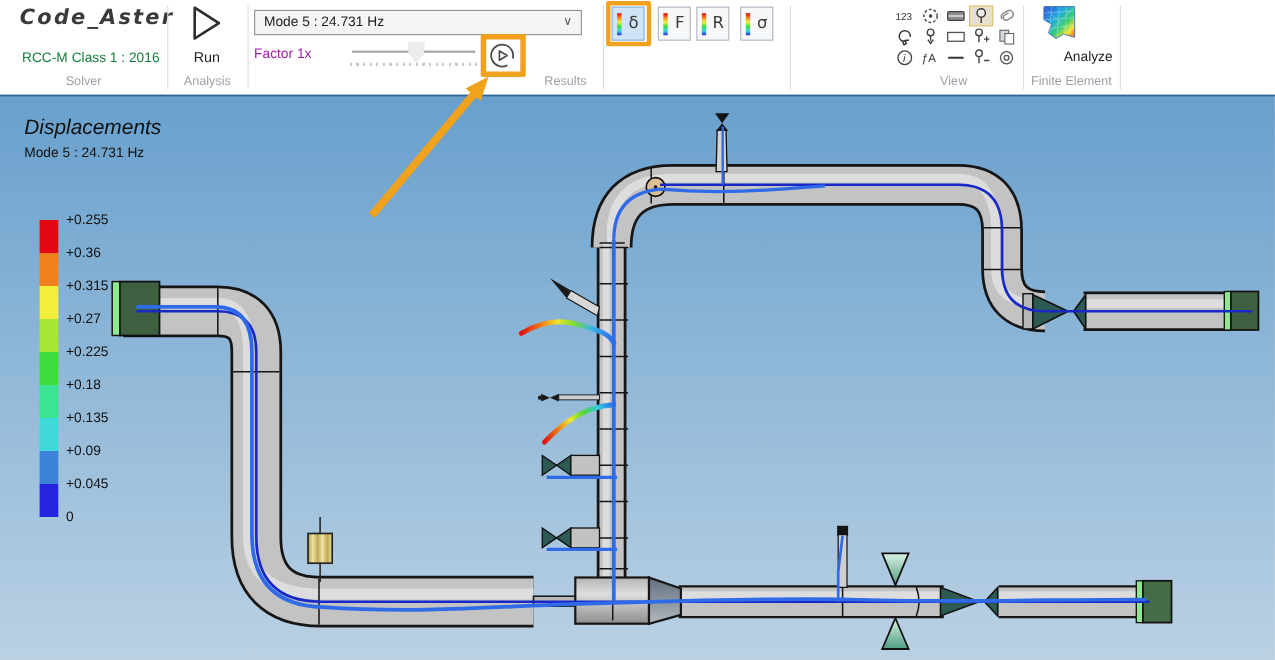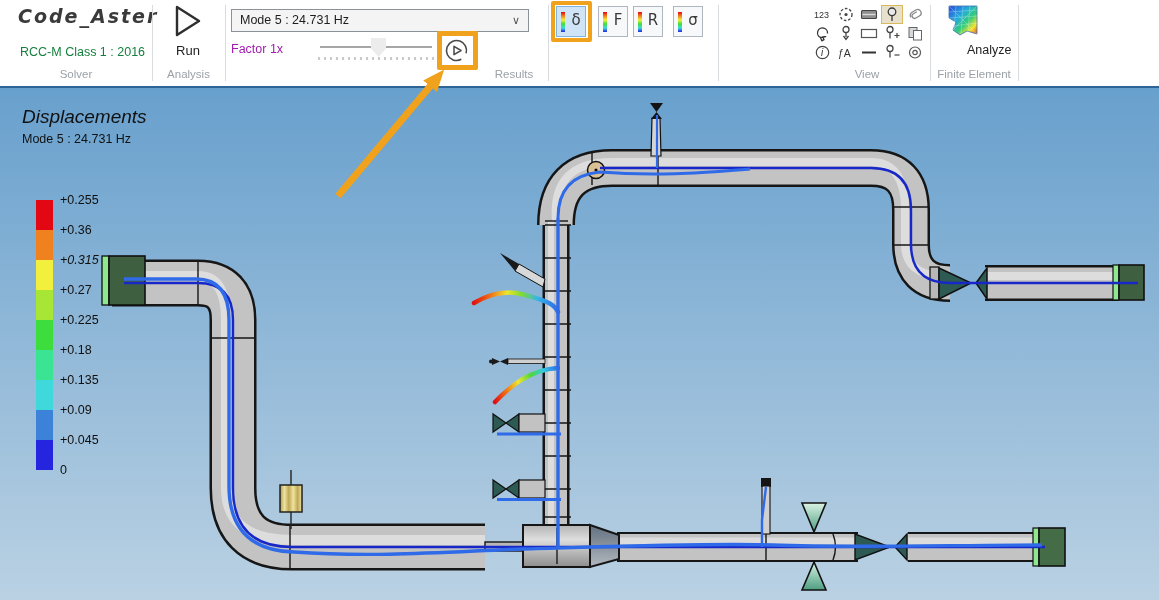--- a/index.html
+++ b/index.html
@@ -393,21 +393,21 @@
         <div class="legend-seg" style="top: 142px; background: rgb(240, 129, 31);"></div>
         <div class="legend-seg" style="top: 172px; background: rgb(242, 239, 61);"></div>
         <div class="legend-seg" style="top: 202px; background: rgb(168, 230, 54);"></div>
         <div class="legend-seg" style="top: 232px; background: rgb(61, 221, 61);"></div>
         <div class="legend-seg" style="top: 262px; background: rgb(59, 228, 147);"></div>
         <div class="legend-seg" style="top: 292px; background: rgb(63, 217, 220);"></div>
         <div class="legend-seg" style="top: 322px; background: rgb(59, 130, 216);"></div>
         <div class="legend-seg" style="top: 352px; background: rgb(37, 37, 224);"></div>
         <div class="legend-lab" style="top: 104px;">+0.255</div>
         <div class="legend-lab" style="top: 134px;">+0.36</div>
-        <div class="legend-lab" style="top: 164px; font-style: italic;">+0.315</div>
+        <div class="legend-lab" style="top: 164px;">+0.315</div>
         <div class="legend-lab" style="top: 194px;">+0.27</div>
         <div class="legend-lab" style="top: 224px;">+0.225</div>
         <div class="legend-lab" style="top: 254px;">+0.18</div>
         <div class="legend-lab" style="top: 284px;">+0.135</div>
         <div class="legend-lab" style="top: 314px;">+0.09</div>
         <div class="legend-lab" style="top: 344px;">+0.045</div>
         <div class="legend-lab" style="top: 374px;">0</div>
       </div>
   </div>
 

